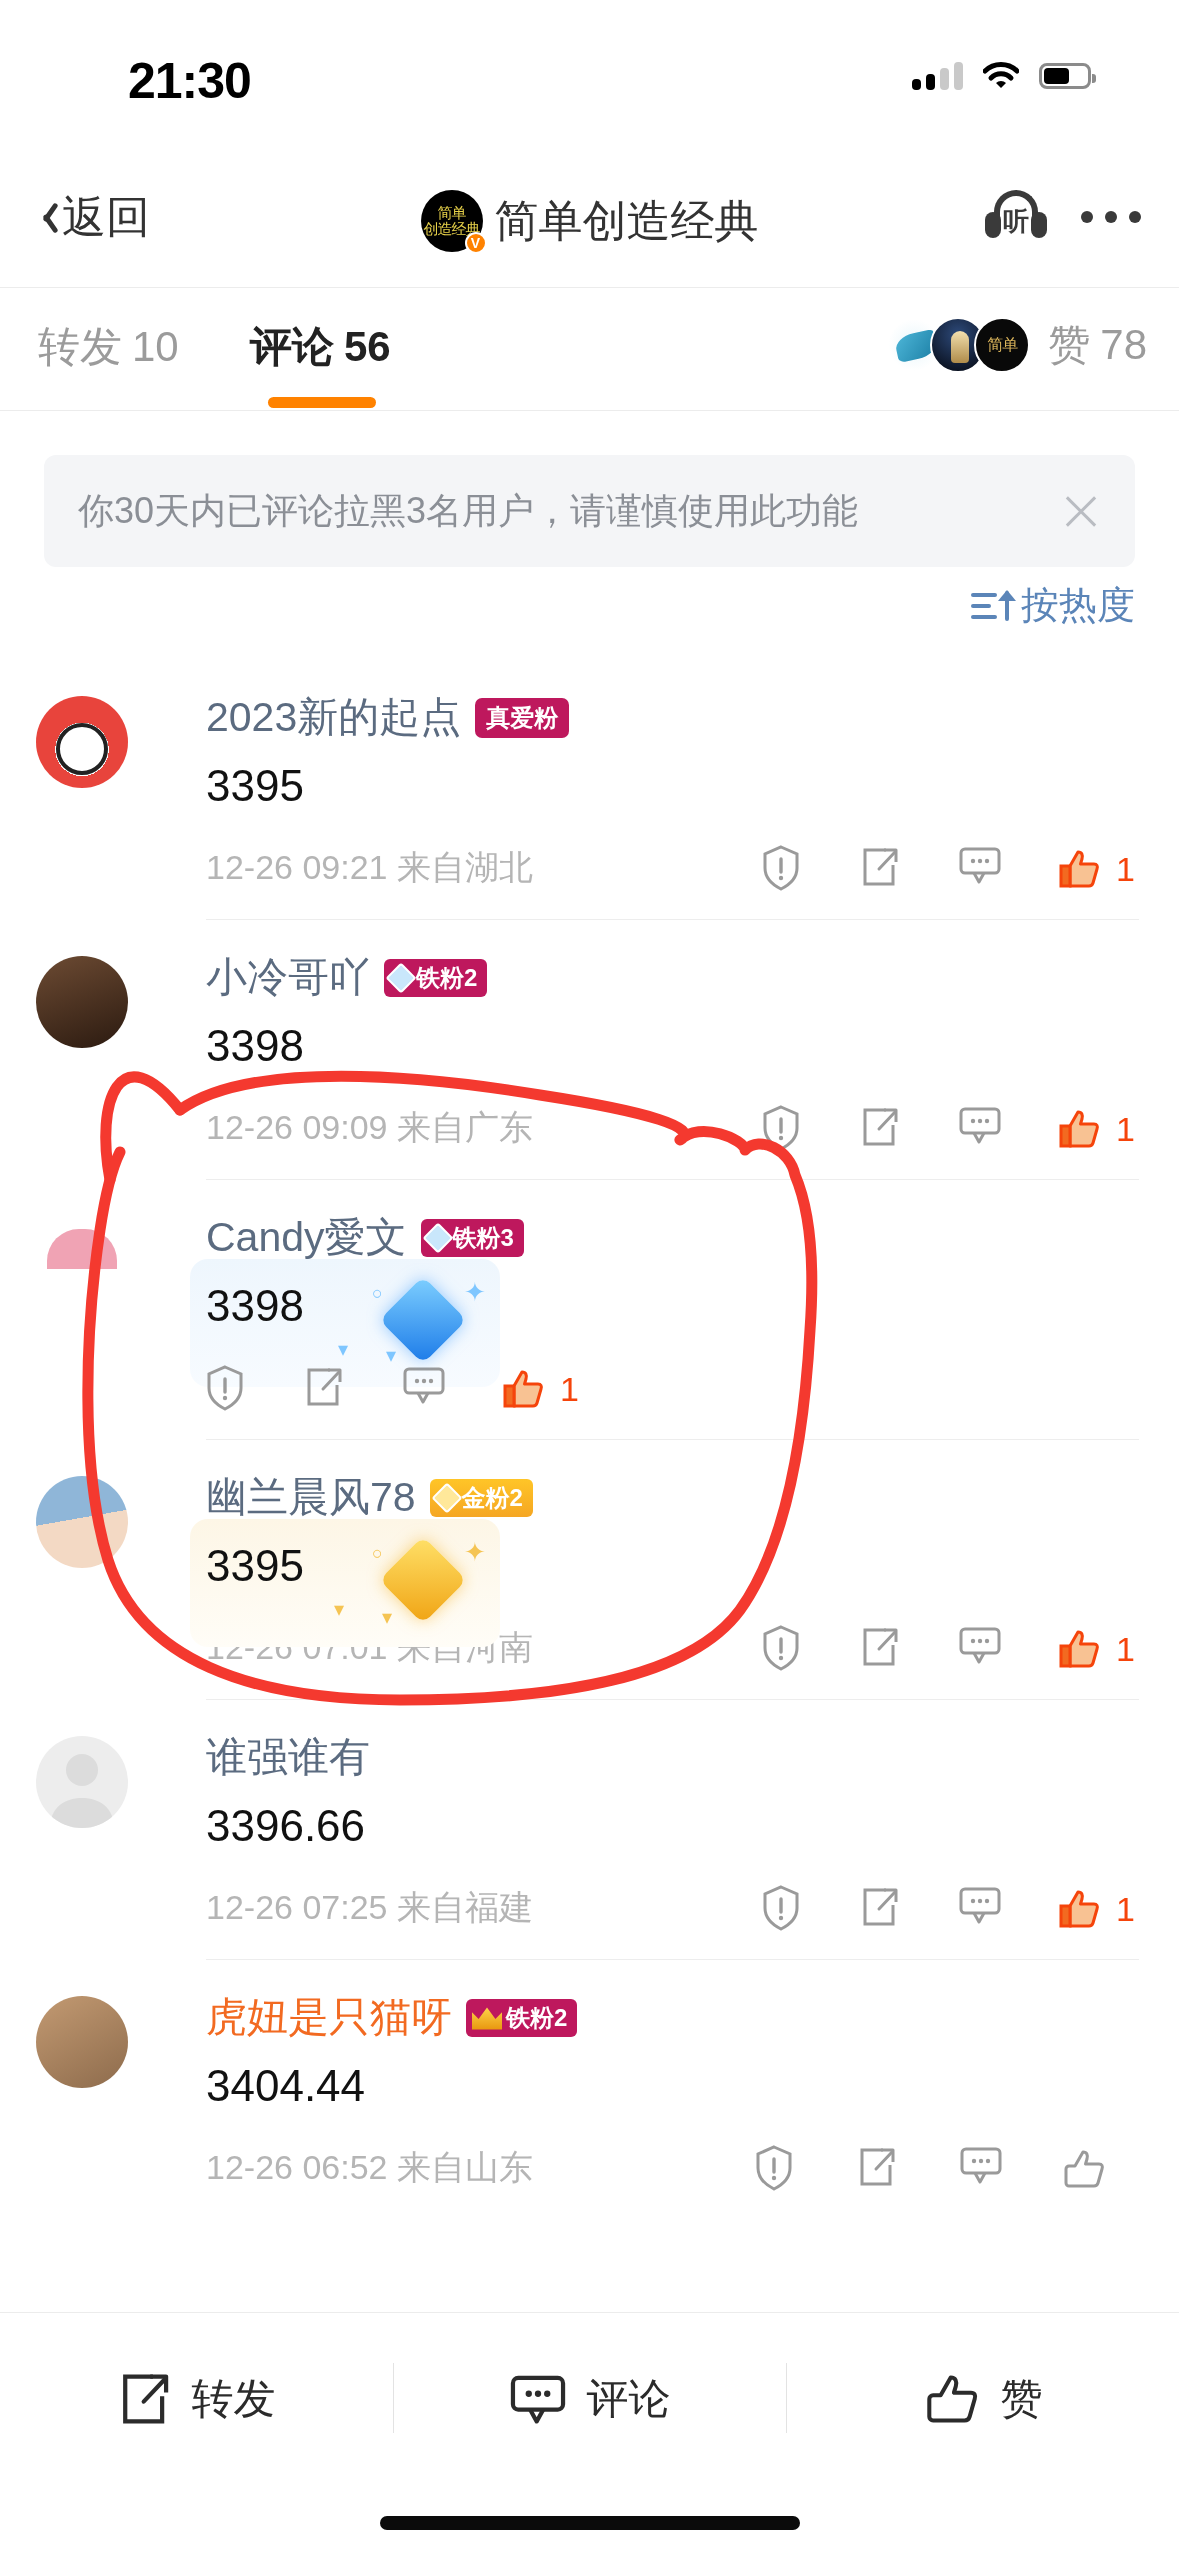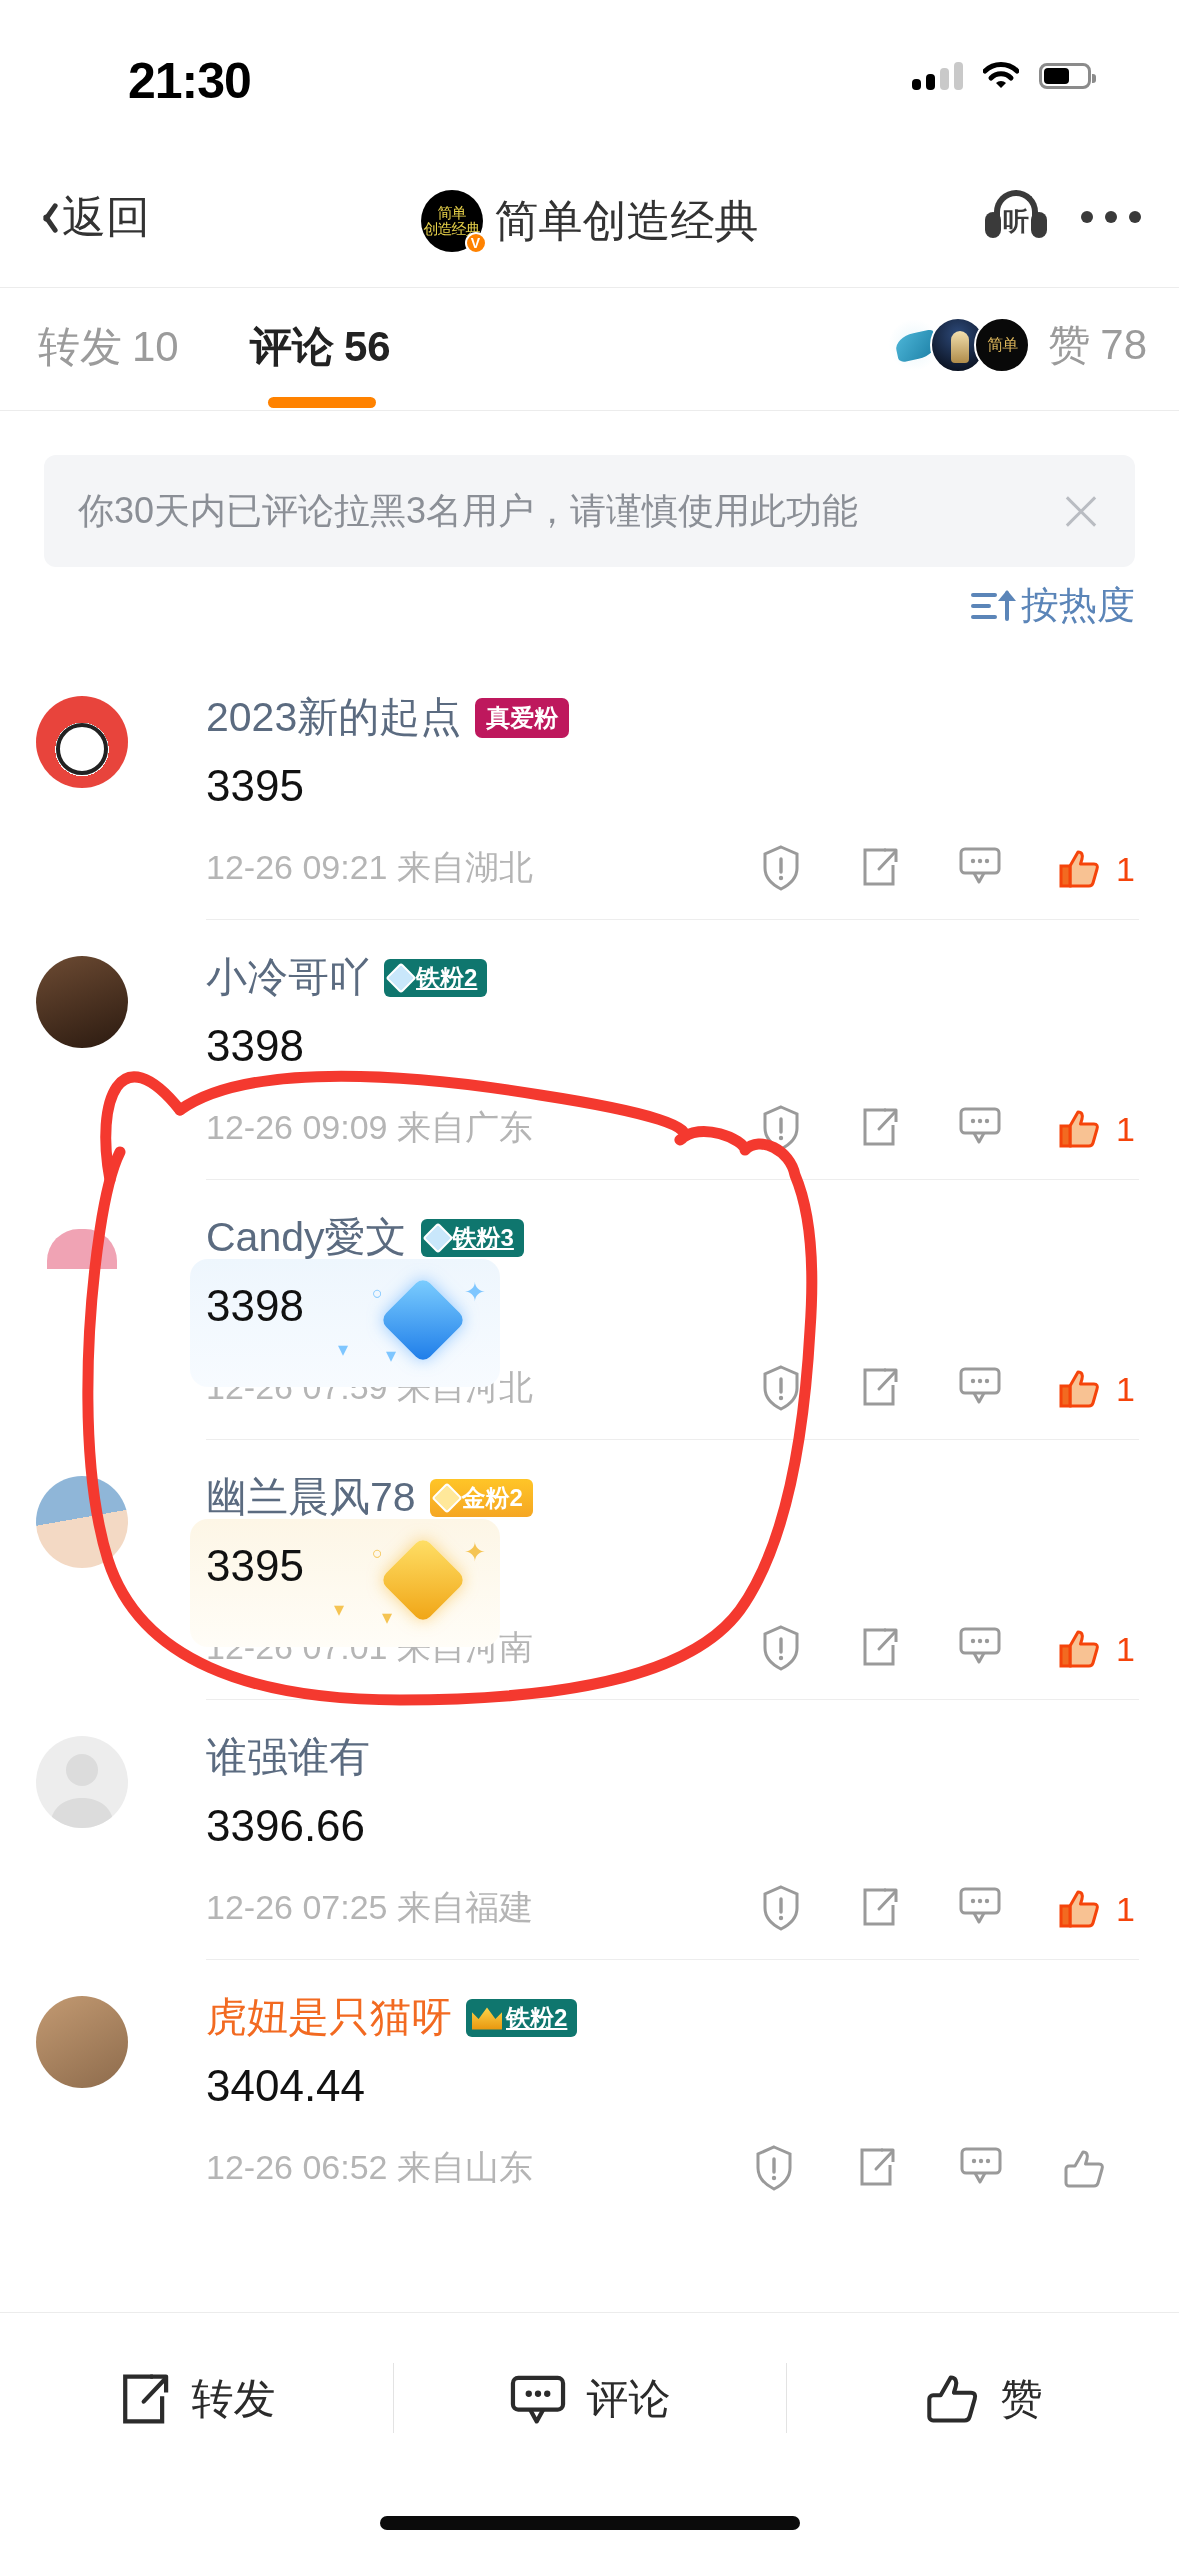--- a/index.html
+++ b/index.html
@@ -202,21 +202,21 @@
   .c-body { margin-left: 206px; padding-right: 40px; }
   .c-head { display: flex; align-items: center; gap: 14px; min-height: 52px; }
   .c-name { font-size: 41px; color: #5b6b80; white-space: nowrap; }
   .c-name.orange { color: #f26a21; }
   .badge {
     display: inline-flex; align-items: center; gap: 4px;
     font-size: 24px; color: #fff; border-radius: 6px;
     padding: 3px 10px 3px 6px; font-weight: 600; white-space: nowrap;
   }
   .badge.red { background: #be185d; padding: 4px 11px; border-radius: 7px; }
-  .badge.blue { background: #0f766e; text-decoration: underline; }
+  .badge.blue { background: #be185d; }
   .badge.gold { background: linear-gradient(#ffc527, #f5a623); }
   .gem {
     width: 22px; height: 22px; background: #c9e7fb; display: inline-block;
     transform: rotate(45deg); border-radius: 3px;
     border: 2px solid #ffffff;
   }
   .gem.g { background: #ffe89a; }
   .crown {
     width: 30px; height: 24px; display: inline-block; position: relative;
     background: linear-gradient(#ffd84d,#e8960e);
@@ -508,24 +508,20 @@
         <div class="c-text sticker-wrap">
           <div class="sticker-bg blue"></div>
           <span class="val">3398</span>
           <span class="diamond"></span>
           <span class="spark" style="left:258px;top:-4px;">✦</span>
           <span class="spark" style="left:166px;top:2px;font-size:18px;">○</span>
           <span class="spark" style="left:132px;top:56px;font-size:20px;">▾</span>
           <span class="spark" style="left:180px;top:62px;font-size:20px;">▾</span>
         </div>
         <div class="c-foot">
-          <div class="c-meta">
-            <span>12-26 07:59</span>
-            <span>来自河北</span>
-          </div>
           <div class="c-actions">
             <span class="act">
               <svg class="ic-shield" viewBox="0 0 38 46">
                   <path d="M19 2 L35 9 v14c0 11-8 17-16 21-8-4-16-10-16-21V9z" fill="none" stroke="#9a9a9a" stroke-width="3"></path>
                   <line x1="19" y1="14" x2="19" y2="27" stroke="#9a9a9a" stroke-width="3.4" stroke-linecap="round"></line>
                   <circle cx="19" cy="33" r="2.2" fill="#9a9a9a"></circle>
                 </svg>
             </span>
             <span class="act">
               <svg class="ic-share" viewBox="0 0 40 44">

